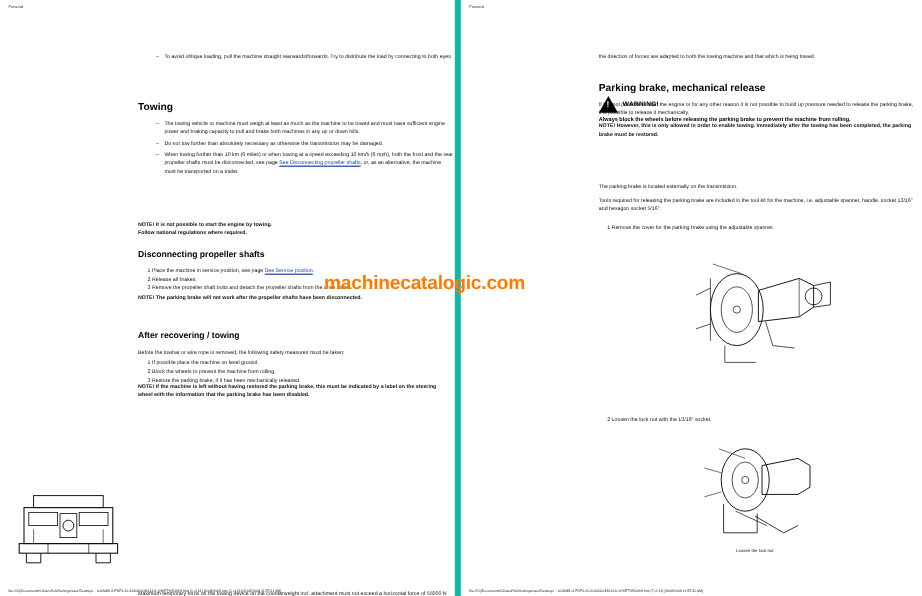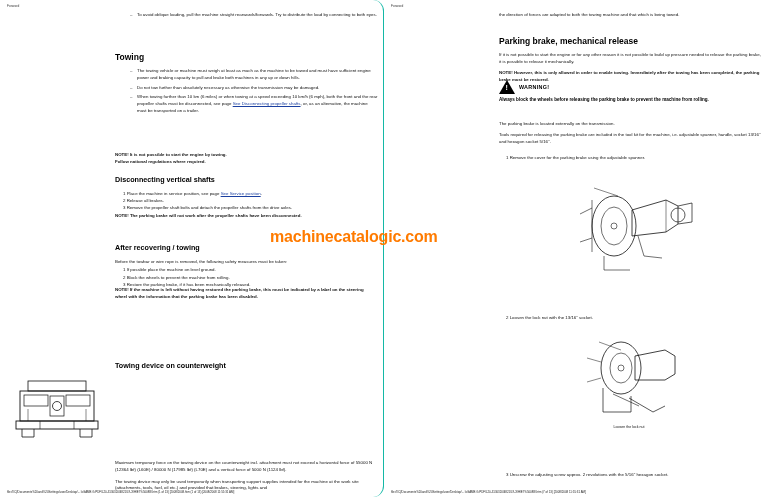--- a/index.html
+++ b/index.html
@@ -16,21 +16,21 @@
     overflow: hidden;
   }
   .page {
     position: absolute;
     top: 0;
     width: 384px;
     height: 497px;
     box-sizing: border-box;
     overflow: hidden;
   }
-  .page-left { left: 0; border-right: 1px solid #14b8a6; border-radius: 11px; }
+  .page-left { left: 0; border-right: 5px solid #14b8a6; }
   .page-right { left: 384px; }
 
   .header-text {
     position: absolute;
     top: 4px;
     left: 7px;
     font-size: 3.2px;
     color: #333;
     letter-spacing: 0.1px;
   }
@@ -44,21 +44,21 @@
   }
 
   .content {
     position: absolute;
     left: 0;
     top: 0;
     width: 384px;
     height: 497px;
   }
 
-  .blk { position: absolute; box-sizing: border-box; }
+  .blk { position: absolute; box-sizing: border-box; margin-top: 32px; }
 
   h2.sec {
     font-size: 8.5px;
     font-weight: bold;
     margin: 0;
     line-height: 1.2;
   }
   h3.sub {
     font-size: 7.2px;
     font-weight: bold;
@@ -195,21 +195,21 @@
         <li class="body">When towing further than 10 km (6 miles) or when towing at a speed exceeding 10 km/h (6 mph), both the front and the rear propeller shafts must be disconnected, see page <span class="lnk">See Disconnecting propeller shafts</span>, or, as an alternative, the machine must be transported on a trailer.</li>
       </ul>
     </div>
 
     <div class="blk" style="left:115px; top:152px; width:262px;">
       <p class="body bold">NOTE! It is not possible to start the engine by towing.</p>
       <p class="body bold">Follow national regulations where required.</p>
     </div>
 
     <div class="blk" style="left:115px; top:176px; width:262px;">
-      <h3 class="sub">Disconnecting vertical shafts</h3>
+      <h3 class="sub">Disconnecting propeller shafts</h3>
       <ol class="num" style="margin-top:6px;">
         <li class="body">1 Place the machine in service position, see page <span class="lnk">See Service position</span>.</li>
         <li class="body">2 Release all brakes.</li>
         <li class="body">3 Remove the propeller shaft bolts and detach the propeller shafts from the drive axles.</li>
       </ol>
       <p class="body bold" style="margin-top:1px;">NOTE! The parking brake will not work after the propeller shafts have been disconnected.</p>
     </div>
 
     <div class="blk" style="left:115px; top:244px; width:262px;">
       <h3 class="sub">After recovering / towing</h3>
@@ -218,23 +218,20 @@
         <li class="body">1 If possible place the machine on level ground.</li>
         <li class="body">2 Block the wheels to prevent the machine from rolling.</li>
         <li class="body">3 Restore the parking brake, if it has been mechanically released.</li>
       </ol>
     </div>
 
     <div class="blk" style="left:115px; top:287px; width:262px;">
       <p class="body bold">NOTE! If the machine is left without having restored the parking brake, this must be indicated by a label on the steering wheel with the information that the parking brake has been disabled.</p>
     </div>
 
-    <div class="blk" style="left:115px; top:362px; width:262px;">
-      <h3 class="sub">Towing device on counterweight</h3>
-    </div>
 
     <div class="blk" style="left:10px; top:375px; width:95px;">
       <svg width="95" height="70" viewBox="0 0 95 70">
         <rect x="18" y="6" width="58" height="10" fill="none" stroke="#111" stroke-width="0.8"></rect>
         <rect x="10" y="16" width="74" height="30" fill="none" stroke="#111" stroke-width="0.9"></rect>
         <rect x="14" y="20" width="24" height="11" fill="none" stroke="#111" stroke-width="0.7"></rect>
         <rect x="56" y="20" width="24" height="11" fill="none" stroke="#111" stroke-width="0.7"></rect>
         <rect x="40" y="21" width="14" height="20" fill="none" stroke="#111" stroke-width="0.7"></rect>
         <circle cx="47" cy="31" r="4.5" fill="none" stroke="#111" stroke-width="0.8"></circle>
         <rect x="6" y="46" width="82" height="8" fill="none" stroke="#111" stroke-width="0.9"></rect>

